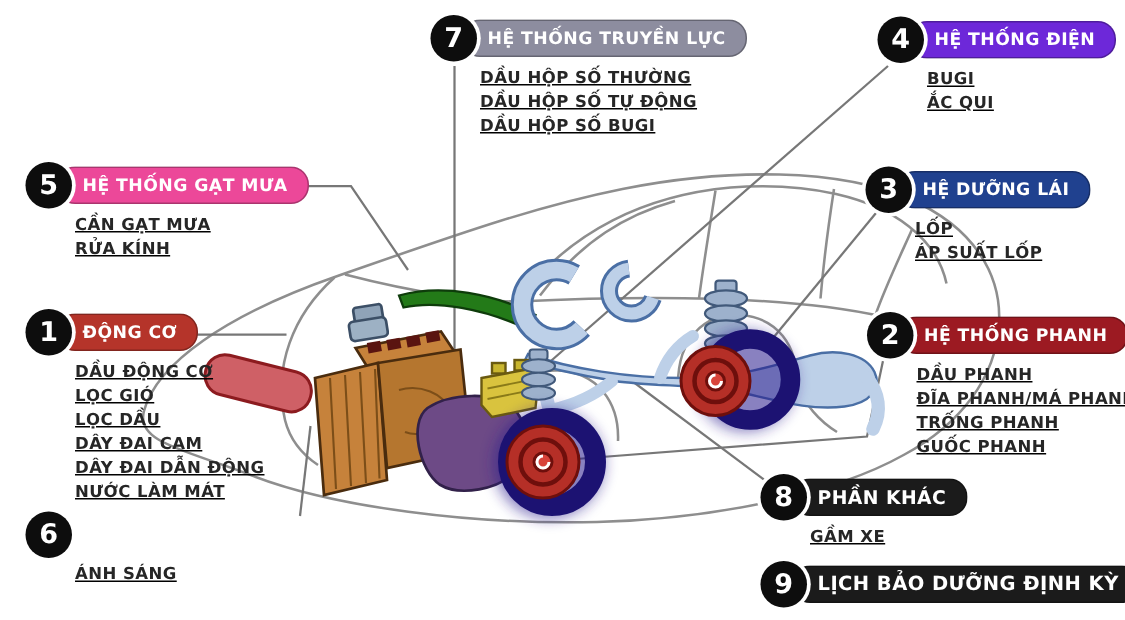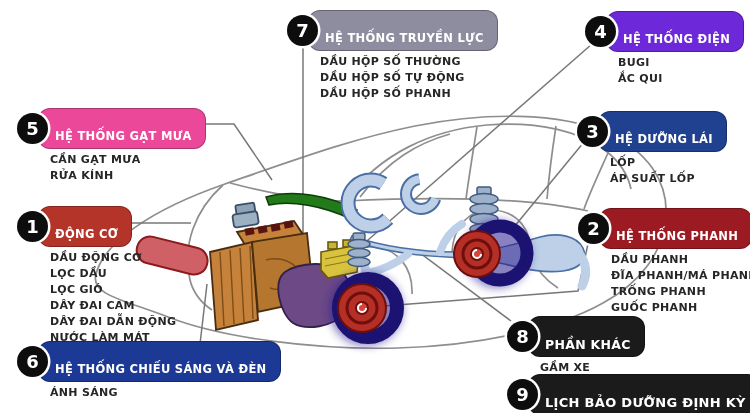--- a/index.html
+++ b/index.html
@@ -7,25 +7,25 @@
          font-family:"DejaVu Sans","Liberation Sans",sans-serif; }
   .stage { position:absolute; left:0; top:0; width:750px; height:413px; }
   svg.car { position:absolute; left:0; top:0; }
 
   .sys { position:absolute; }
   .sys .head { display:flex; align-items:center; }
   .num { width:31px; height:31px; border-radius:50%; background:#0d0d0d; color:#fff;
          font-weight:bold; font-size:18px; display:flex; align-items:center;
          justify-content:center; box-shadow:0 0 0 2.5px #ffffff; position:relative; z-index:2;
          flex:0 0 31px; }
-  .pill { height:23px; line-height:23px; border-radius:12px; padding:16px 13px 0 16px;
+  .pill { height:23px; line-height:23px; border-radius:12px; padding:0 13px 0 16px;
           margin-left:-10px; color:#ffffff; font-weight:bold; font-size:11.5px;
           letter-spacing:.3px; white-space:nowrap; position:relative; z-index:1;
           border:1px solid rgba(0,0,0,.28); }
-  .items { margin:3px 0 0 33px; }
+  .items { margin:3px 0 0 33px;text-decoration:underline; }
   .items div { font-size:11px; font-weight:bold; color:#262626; line-height:16px;
                letter-spacing:.3px; white-space:nowrap; }
 
   #sys1 {left:17px;  top:206px;}
   #sys2 {left:578px; top:208px;}
   #sys3 {left:577px; top:111px;}
   #sys4 {left:585px; top:11px;}
   #sys5 {left:17px;  top:108px;}
   #sys6 {left:17px;  top:341px;}
   #sys7 {left:287px; top:10px;}
@@ -146,22 +146,22 @@
     </g>
   </svg>
 
   <div class="sys" id="sys1">
     <div class="head">
       <div class="num">1</div>
       <div class="pill" style="background: rgb(181, 52, 42);">ĐỘNG CƠ</div>
     </div>
     <div class="items">
       <div>DẦU ĐỘNG CƠ</div>
+      <div>LỌC GIÓ</div>
       <div>LỌC DẦU</div>
-      <div>LỌC GIÓ</div>
       <div>DÂY ĐAI CAM</div>
       <div>DÂY ĐAI DẪN ĐỘNG</div>
       <div>NƯỚC LÀM MÁT</div>
     </div>
   </div>
 
   <div class="sys" id="sys2">
     <div class="head">
       <div class="num">2</div>
       <div class="pill" style="background: rgb(156, 26, 34);">HỆ THỐNG PHANH</div>
@@ -203,36 +203,35 @@
     </div>
     <div class="items">
       <div>CẦN GẠT MƯA</div>
       <div>RỬA KÍNH</div>
     </div>
   </div>
 
   <div class="sys" id="sys6">
     <div class="head">
       <div class="num">6</div>
-      <div class="pill" style="background: rgb(28, 57, 150);">HỆ THỐNG CHIẾU SÁNG VÀ ĐÈN</div>
     </div>
     <div class="items">
       <div>ÁNH SÁNG</div>
     </div>
   </div>
 
   <div class="sys" id="sys7">
     <div class="head">
       <div class="num">7</div>
       <div class="pill" style="background: rgb(141, 141, 159);">HỆ THỐNG TRUYỀN LỰC</div>
     </div>
     <div class="items">
       <div>DẦU HỘP SỐ THƯỜNG</div>
       <div>DẦU HỘP SỐ TỰ ĐỘNG</div>
-      <div>DẦU HỘP SỐ PHANH</div>
+      <div>DẦU HỘP SỐ BUGI</div>
     </div>
   </div>
 
   <div class="sys" id="sys8">
     <div class="head">
       <div class="num">8</div>
       <div class="pill" style="background: rgb(27, 27, 27); text-align: right;">PHẦN KHÁC</div>
     </div>
     <div class="items">
       <div>GẦM XE</div>

